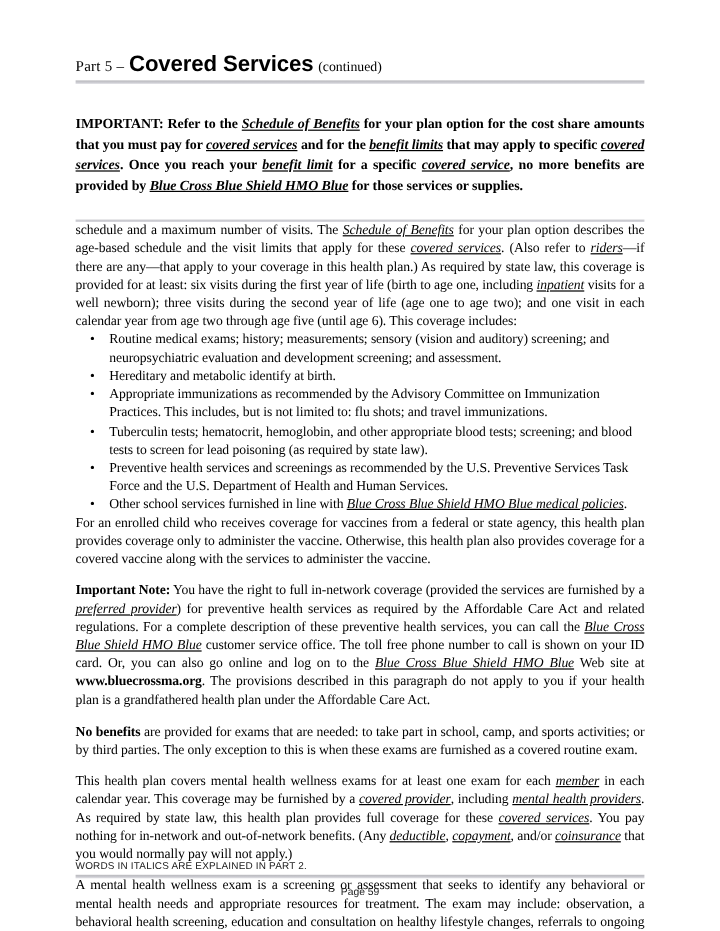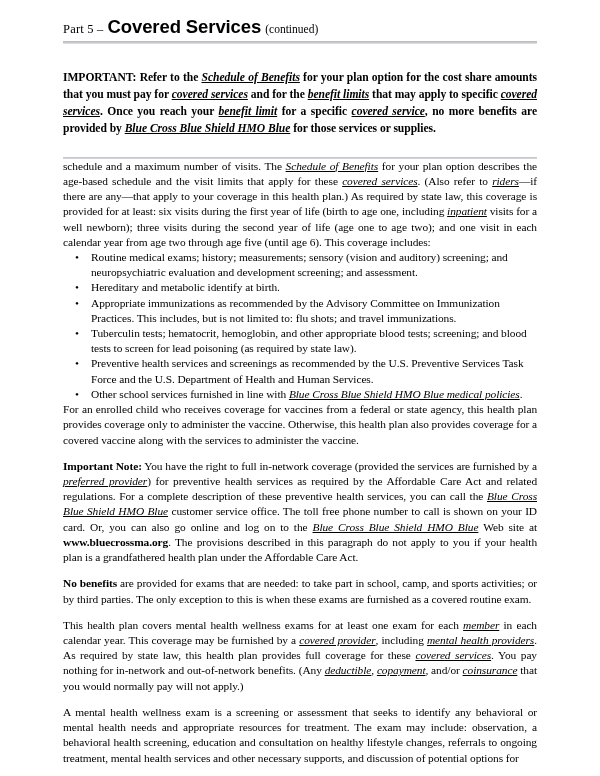--- a/index.html
+++ b/index.html
@@ -20,21 +20,21 @@
     position: absolute;
     left: 0; top: 0;
     width: 600px;
     height: 776px;
     box-sizing: border-box;
     padding: 0 63px;
   }
 
   
   .header {
-    padding-top: 18px;
+    padding-top: 44px;
   }
   .header-line {
     white-space: nowrap;
     line-height: 1;
   }
   .hdr-part {
     font-family: "Liberation Serif", "DejaVu Serif", serif;
     font-size: 12.5px;
     letter-spacing: 0.2px;
   }
@@ -181,14 +181,19 @@
 
     <p class="para"><span class="bd">No benefits</span><span> are provided for exams that are needed: to take part in school, camp, and sports activities; or by third parties. The only exception to this is when these exams are furnished as a covered routine exam.</span></p>
 
 
     <p class="para"><span>This health plan covers mental health wellness exams for at least one exam for each </span><span class="it">member</span><span> in each calendar year. This coverage may be furnished by a </span><span class="it">covered provider</span><span>, including </span><span class="it">mental health providers</span><span>. As required by state law, this health plan provides full coverage for these </span><span class="it">covered services</span><span>. You pay nothing for in-network and out-of-network benefits. (Any </span><span class="it">deductible</span><span>, </span><span class="it">copayment</span><span>, and/or </span><span class="it">coinsurance</span><span> that you would normally pay will not apply.)</span></p>
 
     <p class="para"><span>A mental health wellness exam is a screening or assessment that seeks to identify any behavioral or mental health needs and appropriate resources for treatment. The exam may include: observation, a behavioral health screening, education and consultation on healthy lifestyle changes, referrals to ongoing treatment, mental health services and other necessary supports, and discussion of potential options for</span></p>
 
   </div>
 
+  <div class="footer">
+    <div class="footer-note">WORDS IN ITALICS ARE EXPLAINED IN PART 2.</div>
+    <div class="footer-rule"></div>
+    <div class="footer-page">Page 59</div>
+  </div>
 
 </div>
 
 </body></html>

